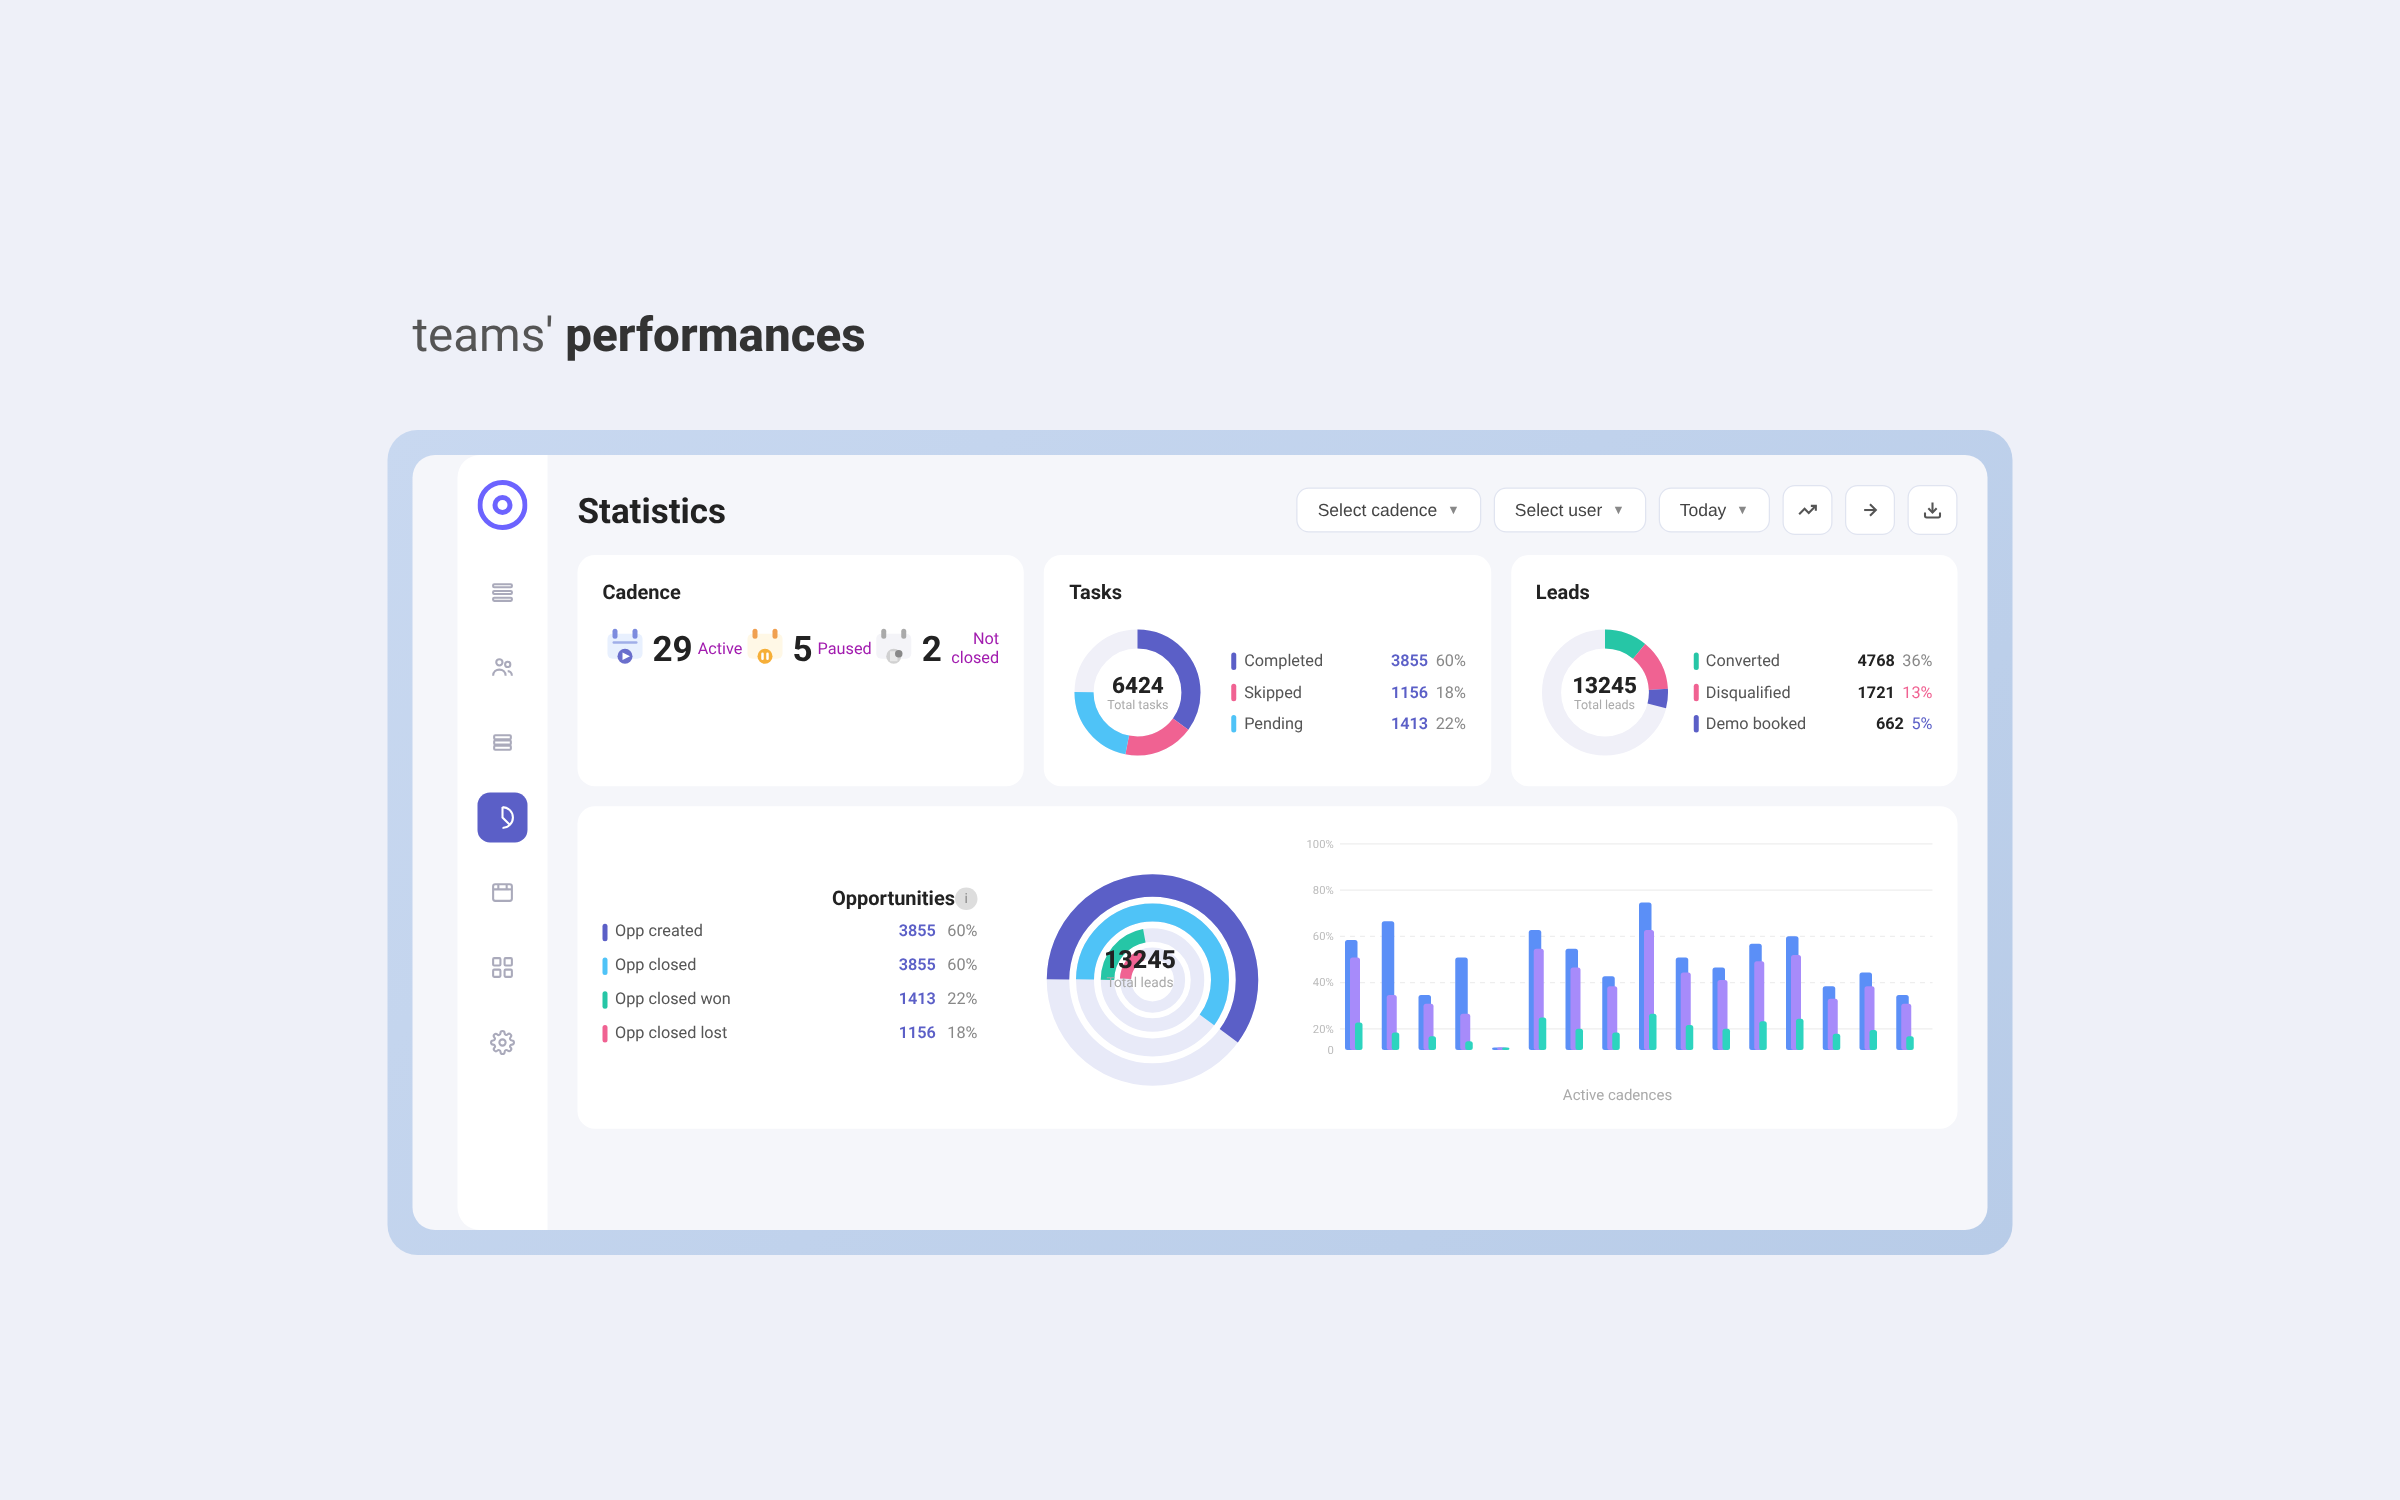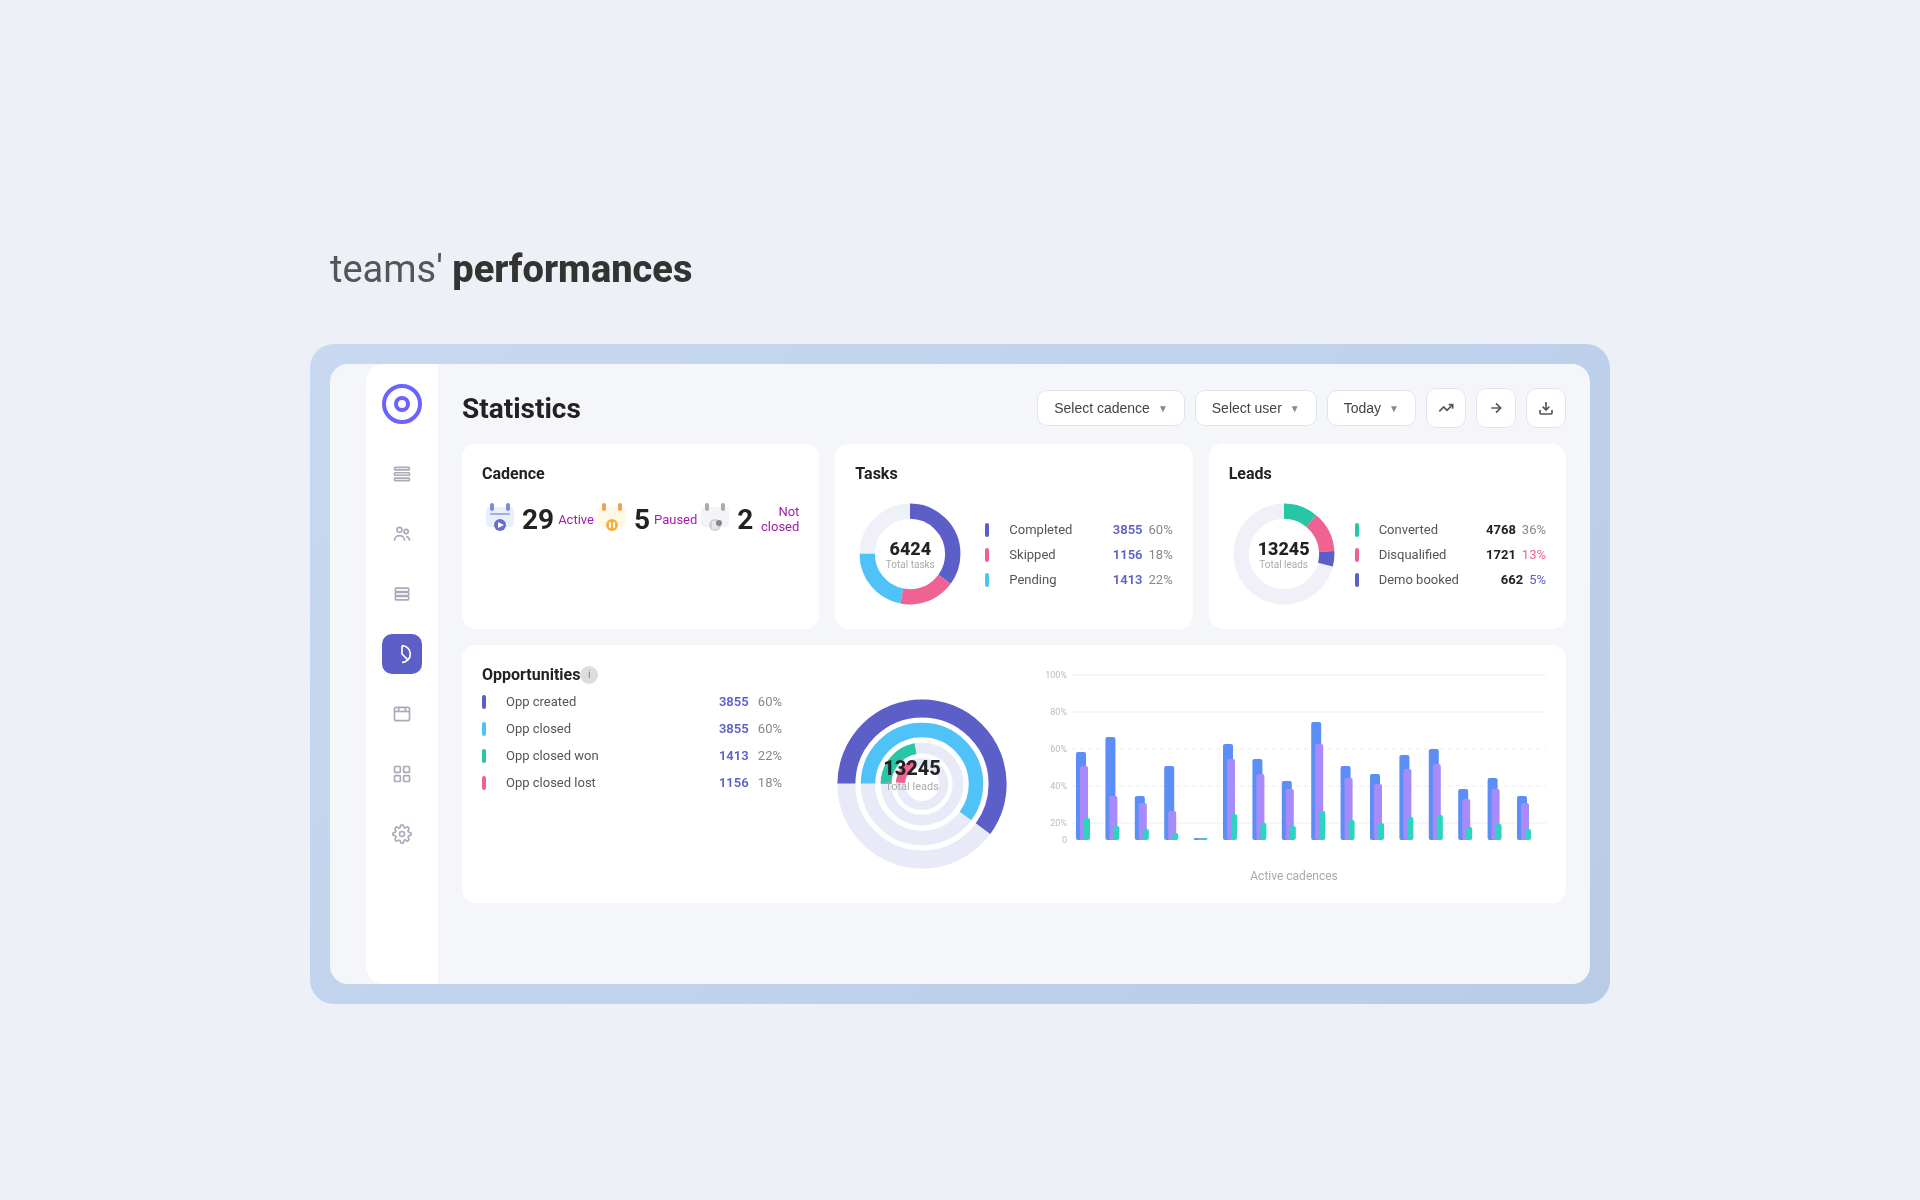--- a/index.html
+++ b/index.html
@@ -207,22 +207,22 @@
     }
     .legend-row {
       display: flex;
       align-items: center;
       justify-content: space-between;
       padding: 5px 0;
       font-size: 13px;
     }
     .legend-label {
       display: flex;
-      align-items: flex-end;
-      gap: 20px;
+      align-items: center;
+      gap: 6px;
       color: #555;
     }
     .legend-dot {
       width: 4px;
       height: 14px;
       border-radius: 2px;
     }
     .legend-val {
       color: #5b5fc7;
       font-weight: 600;
@@ -320,22 +320,23 @@
       color: #888;
       font-size: 11px;
       display: flex;
       align-items: center;
       justify-content: center;
       cursor: pointer;
       float: right;
     }
     .section-header {
       display: flex;
-      justify-content: flex-start;
-      align-items: center;
+      justify-content: flex-end;
+      align-items: center;
+      margin-top: 44px;
     }
     .opps-section-title {
       font-size: 16px;
       font-weight: 700;
       color: #222;
     }
   </style>
 </head>
 <body>
 

